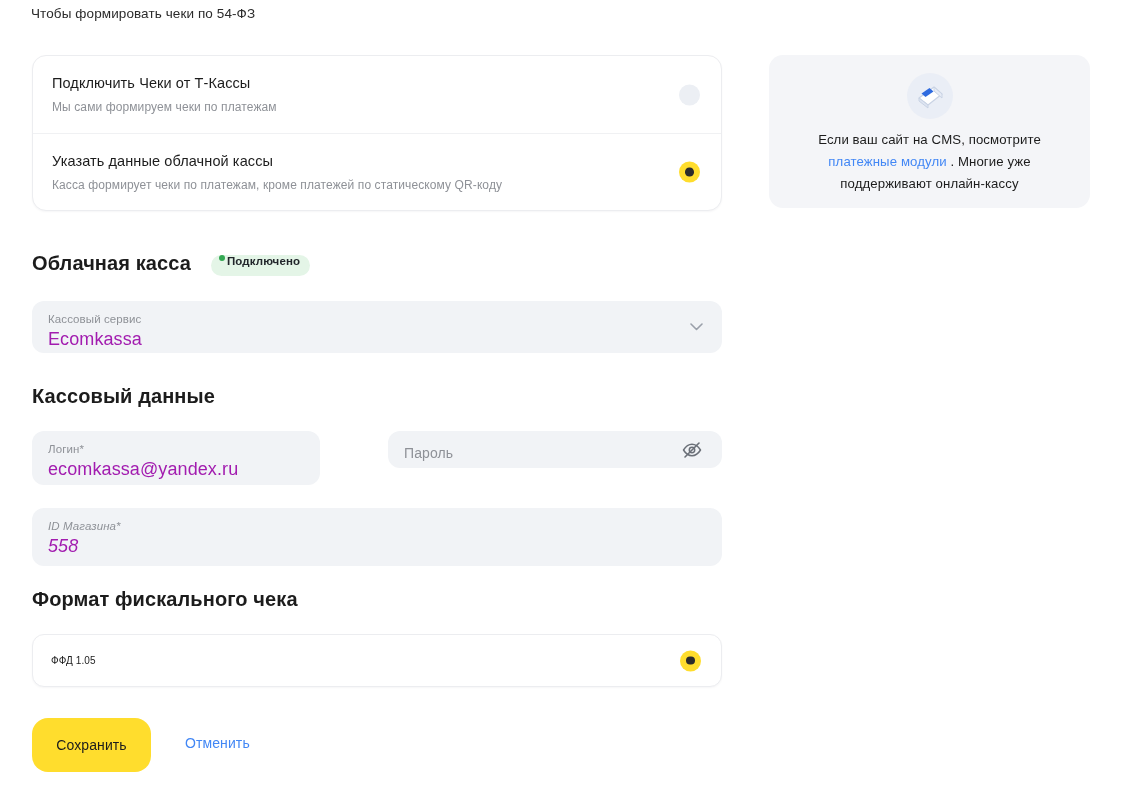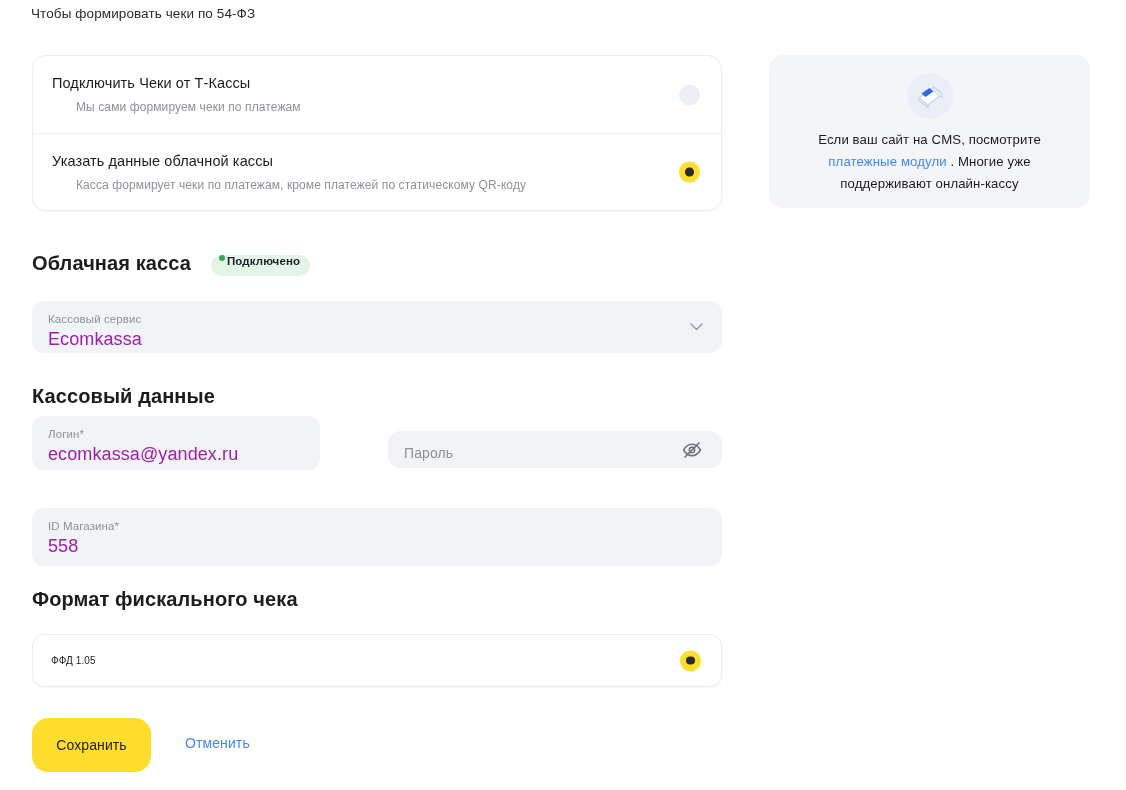--- a/index.html
+++ b/index.html
@@ -53,21 +53,20 @@
     font-size: 14.5px;
     font-weight: 400;
     color: #1c1c1c;
     letter-spacing: .1px;
     margin-bottom: 9px;
   }
   .option-sub {
     font-size: 12px;
     color: #8e9197;
     letter-spacing: .1px;
-    margin-left: 24px;
   }
 
   
   .radio {
     position: absolute;
     width: 21px;
     height: 21px;
     border-radius: 50%;
     background: #eceff4;
     right: 21px;
@@ -173,24 +172,24 @@
     color: #a21caf;
     letter-spacing: .1px;
   }
   .field-placeholder {
     font-size: 14px;
     color: #8e9197;
     letter-spacing: .1px;
   }
 
   #f-service { left: 32px; top: 301px; width: 690px; height: 52px; }
-  #f-login   { left: 32px; top: 416px; width: 288px; height: 54px; }
+  #f-login   { left: 32px; top: 431px; width: 288px; height: 54px; }
   #f-pass    { left: 388px; top: 431px; width: 334px; height: 37px;
                padding-top: 7px; display: flex; align-items: center; }
-  #f-shop    { left: 32px; top: 508px; width: 690px; height: 58px; }
+  #f-shop    { left: 32px; top: 508px; width: 690px; height: 58px; font-style: italic; }
 
   .chevron {
     position: absolute;
     right: 19px;
     top: 50%;
     transform: translateY(-50%);
     width: 14px; height: 14px;
     display: flex; align-items: center; justify-content: center;
   }
   .eye {

